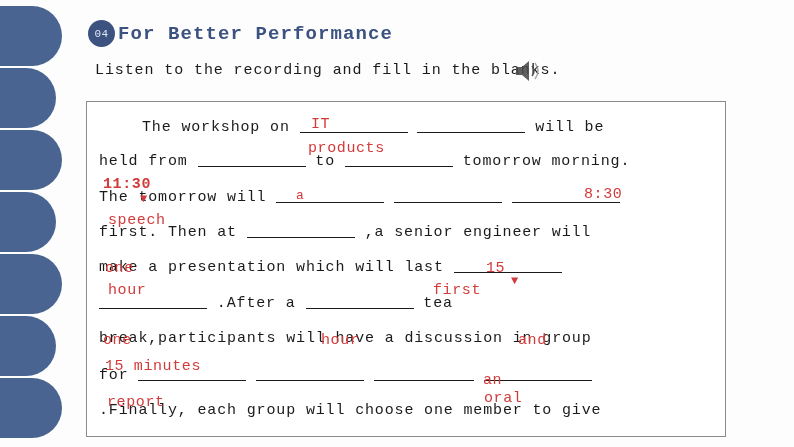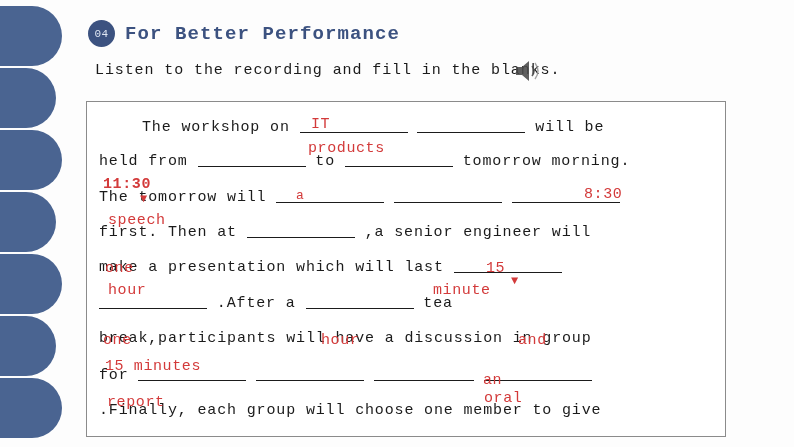--- a/index.html
+++ b/index.html
@@ -13,21 +13,21 @@
 
   
   .petals{position:absolute;left:0;top:0;width:72px;height:447px;}
   .petal{
     position:absolute;left:-14px;width:74px;height:60px;
     background:#4a6491;
     border-radius:0 34px 34px 0;
   }
 
   
-  .header{position:absolute;left:88px;top:20px;display:flex;align-items:center;gap:10px;}
+  .header{position:absolute;left:88px;top:20px;display:flex;align-items:center;gap:3px;}
   .badge{
     width:27px;height:27px;border-radius:50%;
     background:#3c5280;color:#dfe6f2;
     display:flex;align-items:center;justify-content:center;
     font-size:11px;letter-spacing:0.3px;
   }
   .title{
     font-size:19px;font-weight:bold;color:#3c5280;
     letter-spacing:1.1px;white-space:nowrap;
   }
@@ -111,21 +111,21 @@
     <div id="answers-host">
         <div class="ans" style="left: 224px; top: 14px;">IT</div>
         <div class="ans" style="left: 221px; top: 38px;">products</div>
         <div class="ans" style="left: 497px; top: 84px;">8:30</div>
         <div class="ans" style="left: 16px; top: 74px; font-weight: bold;">11:30</div>
         <div class="ans sm" style="left: 209px; top: 86px;">a</div>
         <div class="ans" style="left: 21px; top: 110px;">speech</div>
         <div class="ans" style="left: 18px; top: 158px;">one</div>
         <div class="ans" style="left: 21px; top: 180px;">hour</div>
         <div class="ans" style="left: 399px; top: 158px;">15</div>
-        <div class="ans" style="left: 346px; top: 180px;">minute</div>
+        <div class="ans" style="left: 346px; top: 180px;">first</div>
         <div class="ans" style="left: 16px; top: 230px;">one</div>
         <div class="ans" style="left: 234px; top: 230px;">hour</div>
         <div class="ans" style="left: 431px; top: 230px;">and</div>
         <div class="ans" style="left: 18px; top: 256px;">15 minutes</div>
         <div class="ans" style="left: 396px; top: 258px; margin-top: 12px;">an</div>
         <div class="ans" style="left: 20px; top: 292px;">report</div>
         <div class="ans" style="left: 397px; top: 288px; text-align: center;">oral</div>
         <div class="caret" style="left: 53px; top: 90px;">▼</div>
         <div class="caret" style="left: 424px; top: 172px;">▼</div>
       </div>

